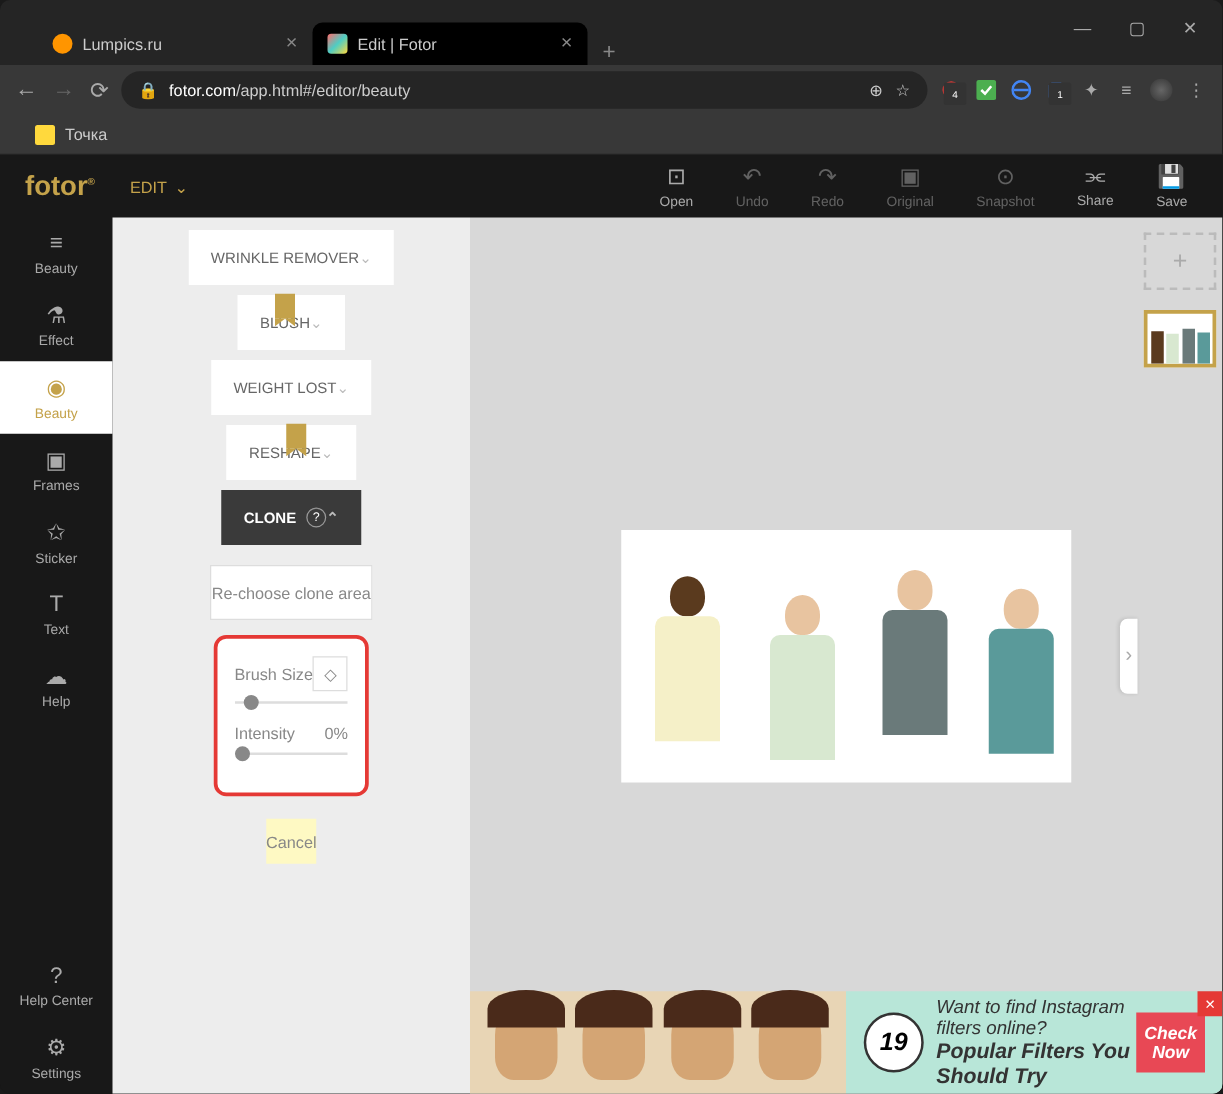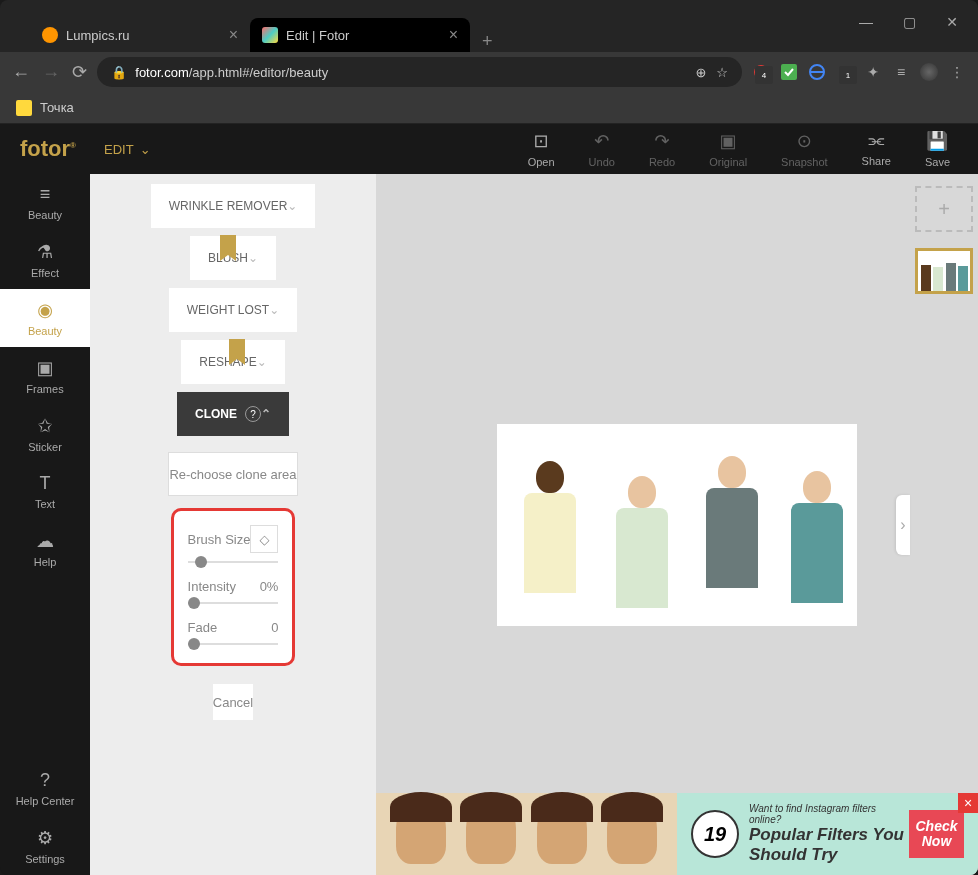--- a/index.html
+++ b/index.html
@@ -14,21 +14,21 @@
 .tab-icon.orange { background: #ff9500; border-radius: 50%; }
 .tab-icon.gradient { background: linear-gradient(135deg, #ff6b6b, #4ecdc4, #ffd93d); border-radius: 3px; }
 .tab-close { color: #888; font-size: 16px; }
 .newtab { color: #888; font-size: 18px; padding: 0 12px; }
 .address-bar { display: flex; align-items: center; background: #383838; height: 40px; padding: 0 12px; gap: 10px; }
 .nav-arrows { display: flex; gap: 12px; color: #aaa; font-size: 18px; }
 .url-field { flex: 1; display: flex; align-items: center; background: #252525; border-radius: 20px; height: 30px; padding: 0 14px; color: #ccc; font-size: 13px; }
 .url-domain { color: #fff; text-align: center; }
 .addr-icons { display: flex; gap: 10px; align-items: center; color: #aaa; font-size: 14px; }
 .addr-icons span { width: 18px; height: 18px; display: inline-flex; align-items: center; justify-content: center; }
-.bookmarks-bar { display: flex; align-items: center; background: #383838; height: 32px; padding: 0 16px; gap: 8px; color: #ccc; font-size: 13px; border-bottom: 1px solid #222; }
+.bookmarks-bar { display: flex; align-items: center; background: #383838; height: 32px; padding: 0 28px; gap: 8px; color: #ccc; font-size: 13px; border-bottom: 1px solid #222; }
 .bookmark-icon { width: 16px; height: 16px; background: #ffd93d; border-radius: 2px; }
 .app { display: flex; flex-direction: column; height: calc(875px - 124px); background: #181818; }
 .app-header { display: flex; align-items: center; height: 50px; background: #181818; padding: 4px 20px; }
 .logo { color: #c4a24a; font-size: 22px; font-weight: bold; }
 .logo sup { font-size: 8px; }
 .edit-menu { color: #c4a24a; margin-left: 28px; font-size: 13px; display: flex; align-items: center; gap: 6px; }
 .top-actions { margin-left: auto; display: flex; gap: 18px; }
 .top-action { display: flex; flex-direction: column; align-items: center; color: #aaa; font-size: 11px; gap: 4px; padding: 0 8px; }
 .top-action.disabled { opacity: 0.5; }
 .top-action .icon { font-size: 18px; }
@@ -48,21 +48,21 @@
 .rechoose { background: #fff; border: 1px solid #ddd; height: 44px; display: flex; align-items: center; justify-content: center; color: #888; font-size: 13px; margin: 8px 0 12px 0; }
 .highlight-box { border: 3px solid #e53935; border-radius: 10px; background: #fff; padding: 14px 14px 14px 14px; margin-bottom: 18px; }
 .slider-row { margin-bottom: 16px; }
 .slider-label { display: flex; justify-content: space-between; align-items: center; color: #888; font-size: 13px; margin-bottom: 6px; }
 .eraser { width: 28px; height: 28px; border: 1px solid #ddd; display: flex; align-items: center; justify-content: center; color: #888; transform: rotate(0deg); }
 .slider-track { height: 2px; background: #ddd; position: relative; margin-top: 8px; }
 .slider-thumb { position: absolute; width: 12px; height: 12px; background: #888; border-radius: 50%; top: -5px; }
 .action-buttons { display: flex; gap: 14px; }
 .btn { flex: 1; height: 36px; display: flex; align-items: center; justify-content: center; font-size: 13px; cursor: pointer; }
 .btn-apply { background: #c4a24a; color: #fff; }
-.btn-cancel { background: #ffffff; color: #888; }
+.btn-cancel { background: #fef9c3; color: #888; }
 .canvas-area { flex: 1; background: #d8d8d8; position: relative; display: flex; align-items: center; justify-content: center; }
 .canvas-img { width: 360px; height: 202px; background: #fff; position: relative; overflow: hidden; }
 .person { position: absolute; bottom: 0; width: 70px; }
 .p1 { left: 18px; height: 165px; }
 .p2 { left: 110px; height: 150px; }
 .p3 { left: 200px; height: 170px; }
 .p4 { left: 285px; height: 155px; }
 .head { width: 28px; height: 32px; border-radius: 50% 50% 45% 45%; margin: 0 auto; }
 .torso { width: 52px; height: 100px; margin: 0 auto; border-radius: 8px 8px 0 0; }
 .thumbs { position: absolute; right: 5px; top: 12px; }
@@ -73,21 +73,21 @@
 .zoom-bar .divider { color: #666; }
 .trash { position: absolute; bottom: 48px; right: 14px; color: #888; font-size: 18px; display: flex; gap: 6px; align-items: center; }
 .ad-banner { position: absolute; bottom: 0; left: 0; right: 0; height: 82px; display: flex; background: linear-gradient(90deg, #e8d5b5 0%, #e8d5b5 50%, #b8e6d8 50%, #b8e6d8 100%); }
 .ad-close { position: absolute; top: 0; right: 0; width: 20px; height: 20px; background: #e53935; color: #fff; display: flex; align-items: center; justify-content: center; font-size: 14px; }
 .ad-left { width: 50%; display: flex; align-items: center; justify-content: space-around; padding: 0 10px; }
 .ad-face { width: 50px; height: 60px; background: #d4a574; border-radius: 40% 40% 30% 30%; position: relative; }
 .ad-face::before { content: ''; position: absolute; top: -12px; left: -6px; right: -6px; height: 30px; background: #4a2a1a; border-radius: 50% 50% 0 0; }
 .ad-right { width: 50%; display: flex; align-items: center; padding: 0 14px; }
 .ad-badge { width: 48px; height: 48px; background: #fff; border: 2px solid #333; border-radius: 50%; display: flex; align-items: center; justify-content: center; font-size: 20px; font-weight: bold; font-style: italic; margin-right: 10px; }
 .ad-text { flex: 1; }
-.ad-line1 { font-size: 10px; color: #333; font-style: italic; }
+.ad-line1 { font-size: 15px; color: #333; font-style: italic; }
 .ad-line2 { font-size: 17px; color: #333; font-weight: bold; font-style: italic; }
 .ad-cta { width: 55px; height: 48px; background: #e84855; color: #fff; display: flex; flex-direction: column; align-items: center; justify-content: center; font-size: 14px; font-weight: bold; font-style: italic; line-height: 1.1; }
 .avatar { width: 20px; height: 20px; border-radius: 50%; background: radial-gradient(circle, #666, #333); }
 svg { display: block; }
 </style>
 </head>
 <body>
 
 <div class="window-chrome"></div>
 <div class="window-controls">
@@ -287,29 +287,20 @@
         </div>
         <div class="slider-row">
           <div class="slider-label">
               <span>Intensity</span>
               <span>0%</span>
             </div>
           <div class="slider-track">
               <div class="slider-thumb" style="left:0"></div>
             </div>
         </div>
-        <div class="slider-row" style="margin-bottom:4px">
-          <div class="slider-label">
-              <span>Fade</span>
-              <span>0</span>
-            </div>
-          <div class="slider-track">
-              <div class="slider-thumb" style="left:0"></div>
-            </div>
-        </div>
       </div>
 
       <div class="action-buttons">
         <div class="btn btn-cancel">Cancel</div>
       </div>
     </div>
 
     <div class="canvas-area">
       <div class="canvas-img">
         <div class="person p1">

